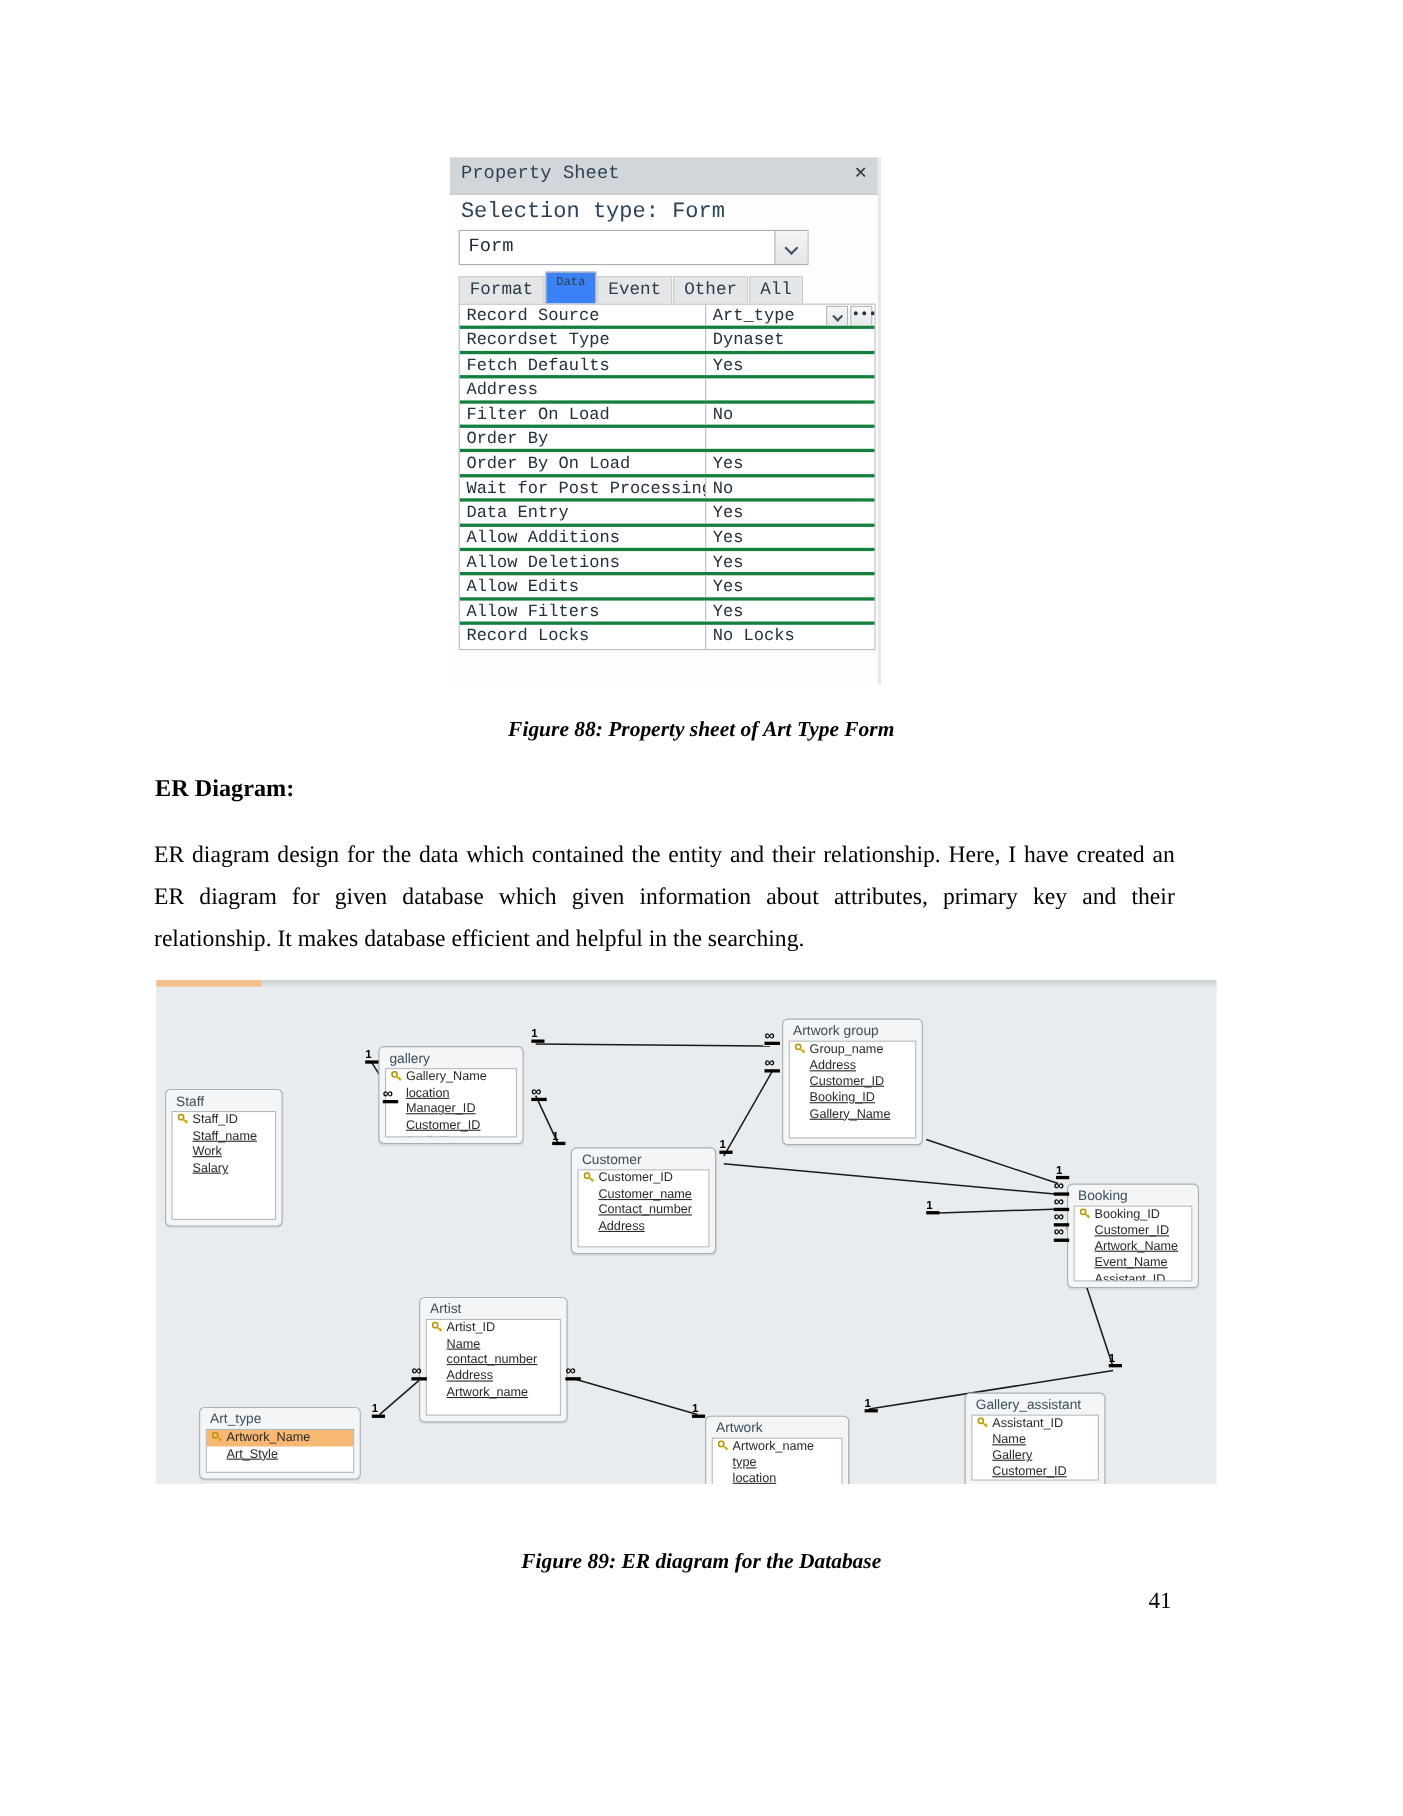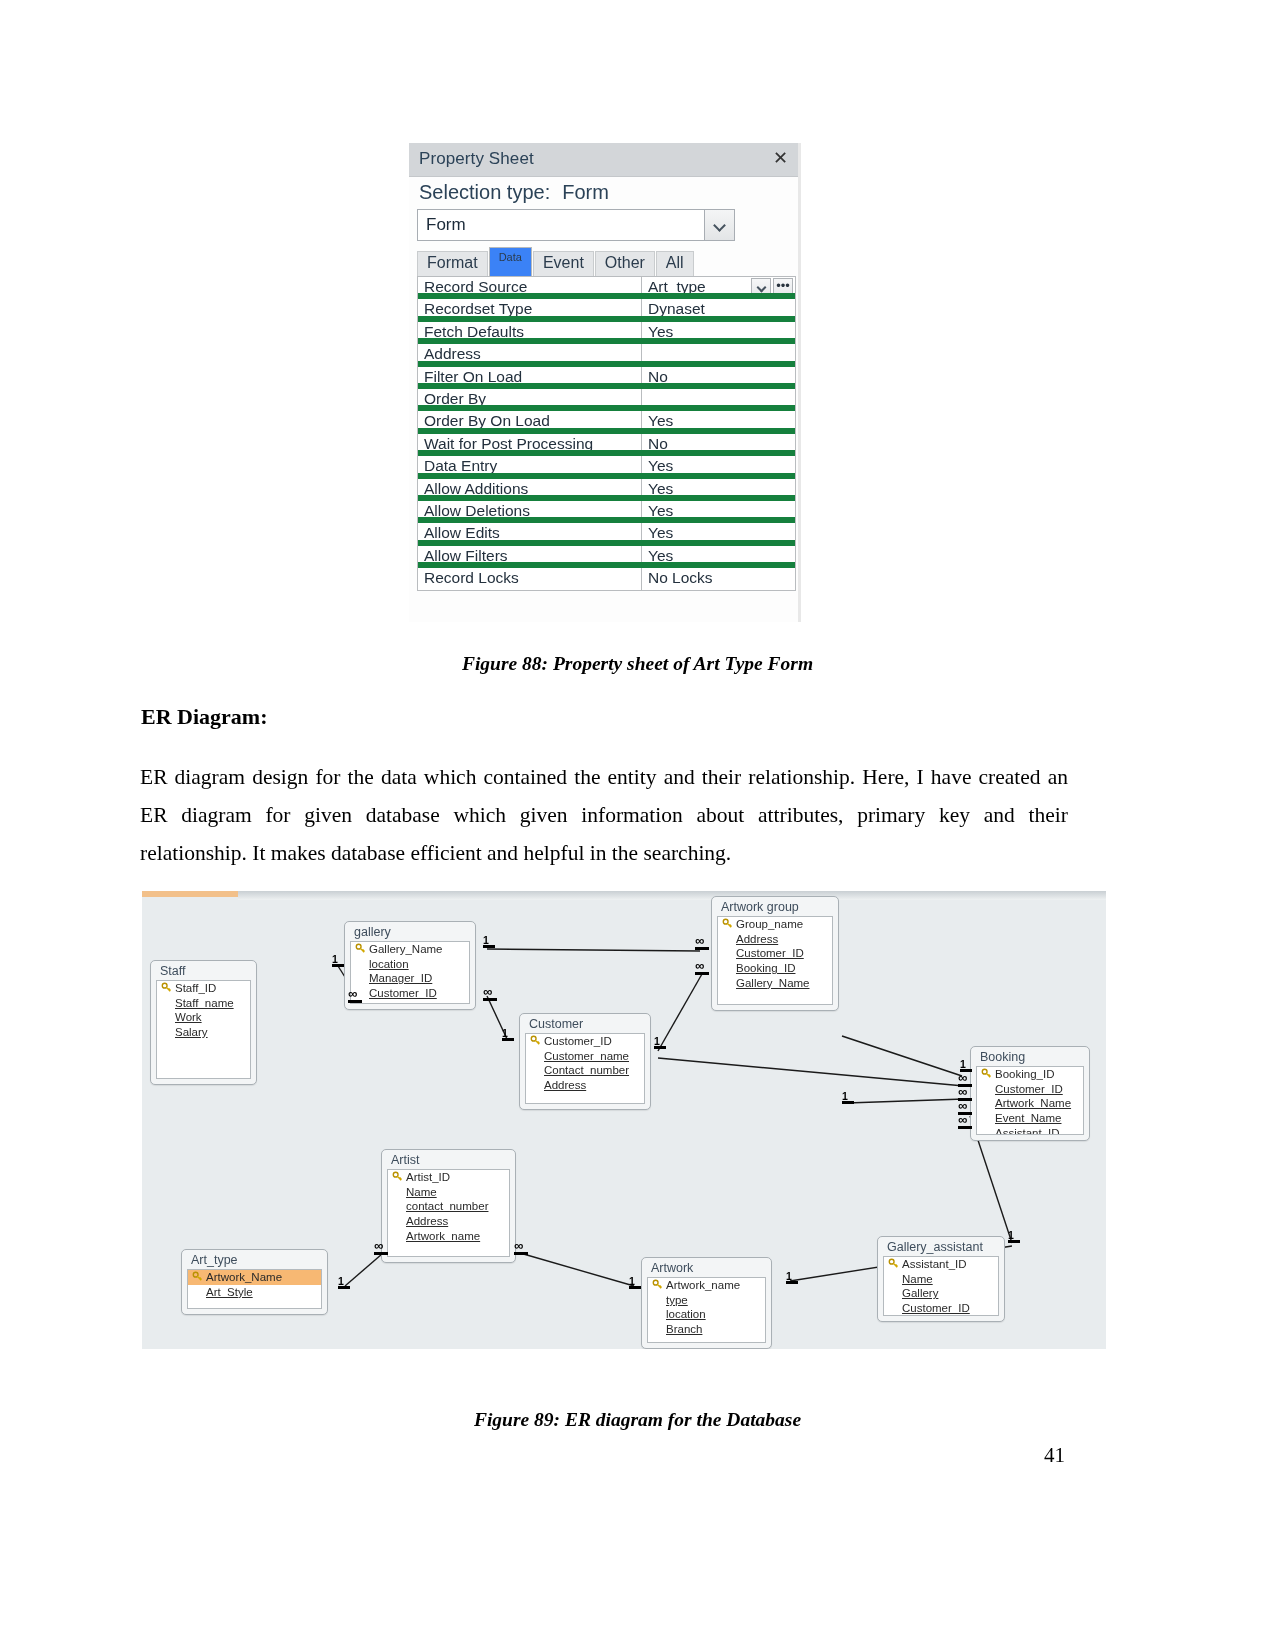--- a/index.html
+++ b/index.html
@@ -13,21 +13,21 @@
     color: #000;
     overflow: hidden;
   }
 
   
   #prop-sheet {
     position: absolute;
     left: 409px; top: 143px;
     width: 392px; height: 479px;
     background: #ffffff;
-    font-family: Liberation Sans, sans-serif;
+    font-family: Liberation Mono, monospace;
     box-sizing: border-box;
   }
   #prop-sheet .ps-shadow {
     position: absolute; left: 0; top: 0;
     width: 392px; height: 479px;
     background: #fdfdfd;
     border-right: 3px solid #e8e8e8;
     box-sizing: border-box;
   }
   .ps-titlebar {
@@ -95,21 +95,21 @@
   }
   .ps-grid {
     position: absolute; left: 8px; top: 133px;
     width: 379px;
     border: 1px solid #b9bcbf;
     box-sizing: border-box;
     background: #fff;
   }
   .ps-row {
     display: flex; height: 22.4px;
-    border-bottom: 6px solid #15803d;
+    border-bottom: 3px solid #15803d;
     box-sizing: border-box;
   }
   .ps-row:last-child { border-bottom: none; }
   .ps-k {
     width: 224px; box-sizing: border-box;
     padding: 1px 0 0 6px;
     font-size: 15.5px; color: #23303d;
     border-right: 1px solid #b9bcbf;
     white-space: nowrap; overflow: hidden;
   }
@@ -188,20 +188,21 @@
     width: 964px; height: 458px;
   }
   .ent {
     position: absolute;
     background: #f3f5f6;
     border: 1px solid #a9b0b5;
     border-radius: 5px;
     box-sizing: border-box;
     box-shadow: 0 1px 1px rgba(0,0,0,0.08);
     z-index: 5;
+    margin-top: 30px;
   }
   .ent-title {
     font-family: "Liberation Sans", sans-serif;
     font-size: 12.5px; color: #3e4d5c;
     padding: 3px 0 2px 9px;
     white-space: nowrap;
   }
   .ent-fields {
     background: #ffffff;
     border: 1px solid #b4babe;

